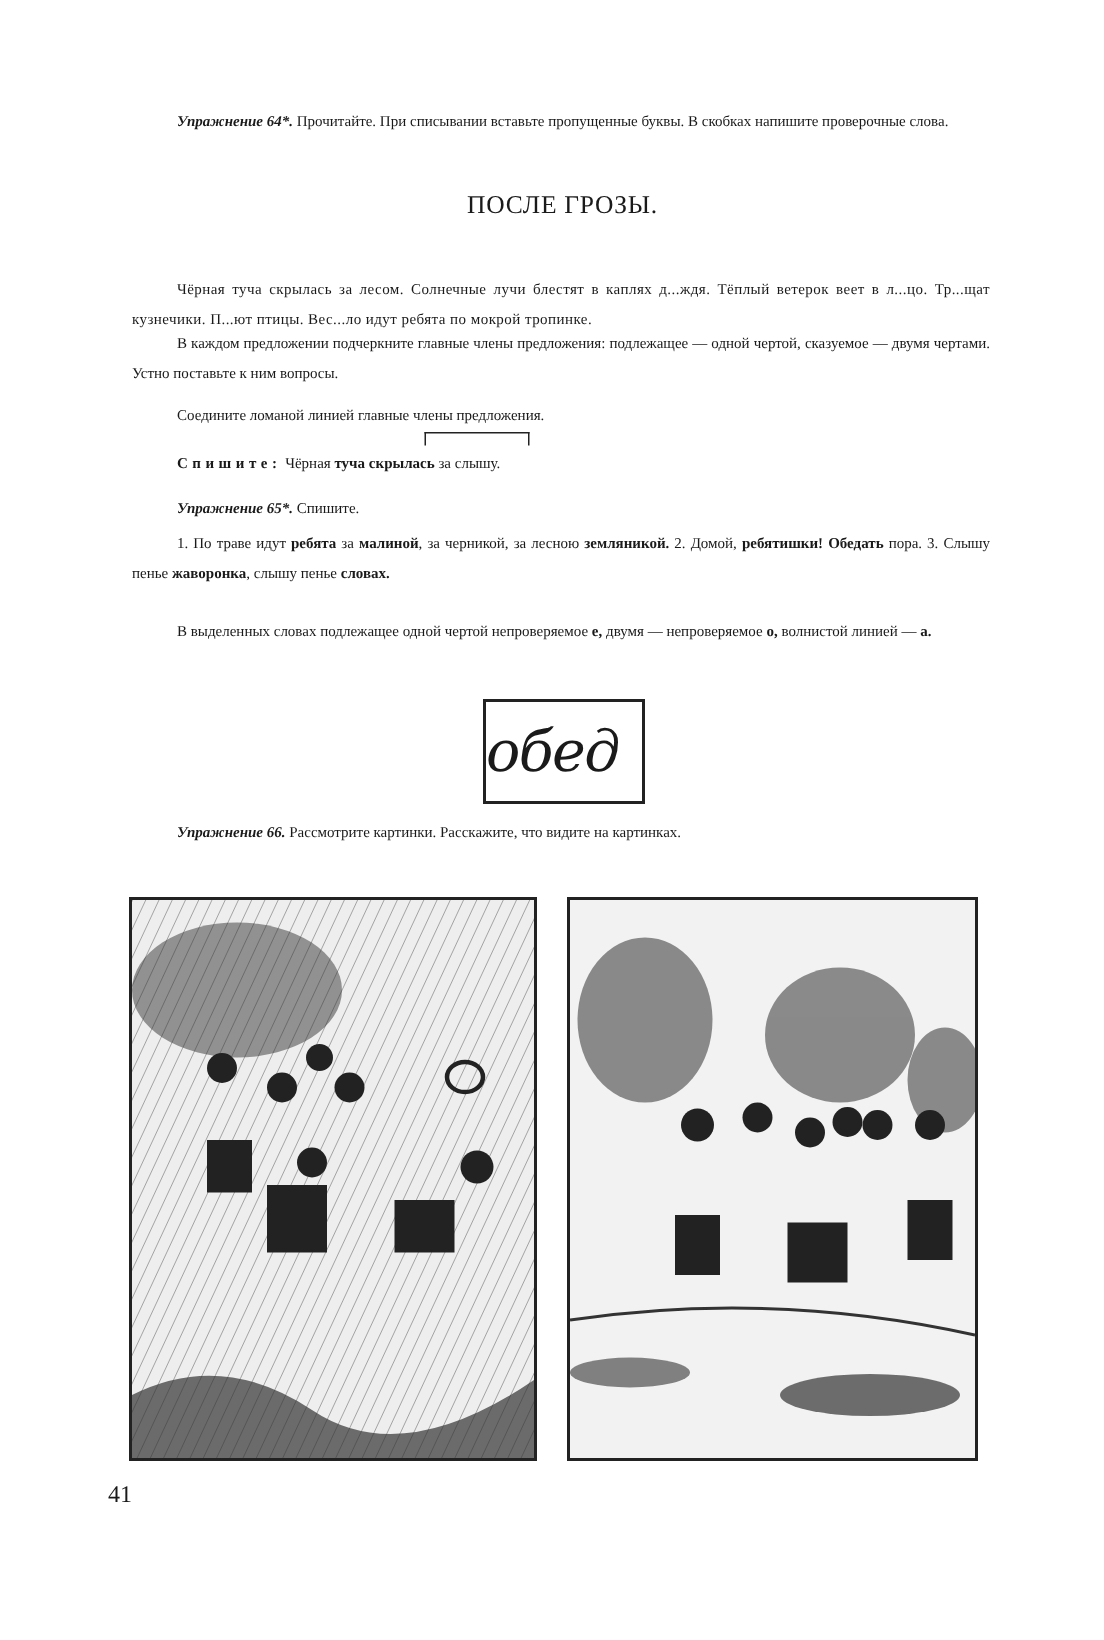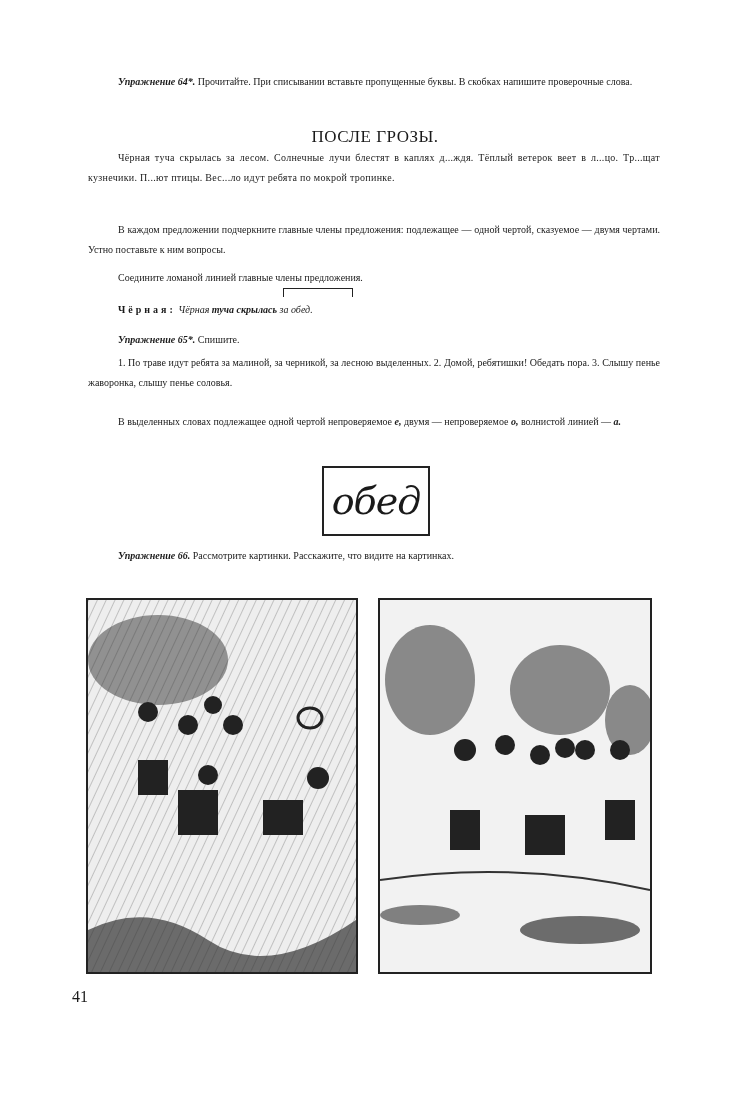--- a/index.html
+++ b/index.html
@@ -4,43 +4,43 @@
   <style>
     html, body { margin: 0; padding: 0; }
     body {
       width: 736px; height: 1093px; background: #ffffff; color: #1a1a1a;
       font-family: "Liberation Serif", serif; position: relative; overflow: hidden;
     }
     .page { position: absolute; left: 88px; top: 0; width: 572px; }
     .p { font-size: 10px; line-height: 19.5px; margin: 0; text-align: justify; }
     .indent { text-indent: 30px; }
     .ex-title { font-family: "Liberation Serif", serif; font-style: italic; font-weight: bold; }
-    .b { font-weight: normal; margin-top: 19px; }
-    .bi { font-weight: bold; font-style: italic; }
-    .i { font-style: italic; }
+    .b { font-weight: bold; margin-top: 19px; }
+    .bi { font-weight: bold; }
+    .i { }
     .heading { text-align: center; font-size: 17px; letter-spacing: 0.5px; margin: 1px; }
     .sample-label { letter-spacing: 3px; font-weight: bold; }
-    .spaced { letter-spacing: 0.3px; }
+    .spaced { letter-spacing: 0.3px; margin-top: 36px; }
     #ex64 { position: absolute; top: 72px; }
     #title { position: absolute; top: 126px; width: 572px; }
     #story { position: absolute; top: 148px; }
     #task64a { position: absolute; top: 220px; }
     #task64b { position: absolute; top: 268px; }
     #sample { position: absolute; top: 300px; }
     .bracket {
       position: absolute; top: -12px; left: 195px; width: 68px; height: 8px;
       border-top: 1px solid #222; border-left: 1px solid #222; border-right: 1px solid #222;
     }
     #ex65 { position: absolute; top: 330px; }
     #ex65-text { position: absolute; top: 353px; }
     #task65 { position: absolute: top: 412px; }
     #task65 { position: absolute; top: 412px; }
     #word-box {
       position: absolute; left: 234px; top: 466px; width: 104px; height: 66px;
-      border: 2px solid #222; display: flex; align-items: center; justify-content: center;
+      border: 2px solid #222; display: flex; align-items: center; 
     }
     #word-box span { font-family: "DejaVu Serif", serif; font-style: italic; font-size: 38px; letter-spacing: -1px; }
     #ex66 { position: absolute; top: 546px; }
     .pic {
       position: absolute; top: 598px; height: 372px; border: 2px solid #222; background: #f4f4f4; overflow: hidden;
     }
     #pic1 { left: -2px; width: 268px; }
     #pic2 { left: 290px; width: 270px; }
     .pic svg { width: 100%; height: 100%; display: block; }
     #page-num { position: absolute; left: 72px; top: 988px; font-size: 16px; font-family: "Liberation Serif", serif; }
@@ -55,31 +55,31 @@
   <p id="title" class="heading">ПОСЛЕ ГРОЗЫ.</p>
 
   <p id="story" class="p indent spaced">Чёрная туча скрылась за лесом. Солнечные лучи блестят в каплях д...ждя. Тёплый ветерок веет в л...цо. Тр...щат кузнечики. П...ют птицы. Вес...ло идут ребята по мокрой тропинке.</p>
 
   <p id="task64a" class="p indent">В каждом предложении подчеркните главные члены предложения: подлежащее — одной чертой, сказуемое — двумя чертами. Устно поставьте к ним вопросы.</p>
 
   <p id="task64b" class="p indent">Соедините ломаной линией главные члены предложения.</p>
 
   <p id="sample" class="p indent" style="position:absolute;">
     <span class="bracket"></span>
-    <span class="sample-label">Чёрная:</span>
+    <span class="sample-label">Спишите:</span>
     <span class="i">Чёрная</span>
     <span class="bi">туча</span>
     <span class="bi">скрылась</span>
-    <span class="i">за обед.</span>
+    <span class="i">за слышу.</span>
   </p>
 
   <p id="ex65" class="p indent"><span class="ex-title">Упражнение 65*.</span> <span>Спишите.</span></p>
 
   <p id="ex65-text" class="p indent">
-    <span>1. По траве идут </span><span class="b">ребята</span><span> за </span><span class="b">малиной</span><span>, за черникой, за лесною </span><span class="b">выделенных.</span><span> 2. Домой, </span><span class="b">ребятишки! Обедать</span><span> пора. 3. Слышу пенье </span><span class="b">жаворонка</span><span>, слышу пенье </span><span class="b">соловья.</span>
+    <span>1. По траве идут </span><span class="b">ребята</span><span> за </span><span class="b">малиной</span><span>, за черникой, за лесною </span><span class="b">земляникой.</span><span> 2. Домой, </span><span class="b">ребятишки! Обедать</span><span> пора. 3. Слышу пенье </span><span class="b">жаворонка</span><span>, слышу пенье </span><span class="b">словах.</span>
   </p>
 
   <p id="task65" class="p indent"><span>В выделенных словах подлежащее одной чертой непроверяемое </span><span class="bi">е,</span><span> двумя — непроверяемое </span><span class="bi">о,</span><span> волнистой линией — </span><span class="bi">а.</span></p>
 
   <div id="word-box">
     <span>обед</span>
   </div>
 
   <p id="ex66" class="p indent"><span class="ex-title">Упражнение 66.</span> <span>Рассмотрите картинки. Расскажите, что видите на картинках.</span></p>
 

